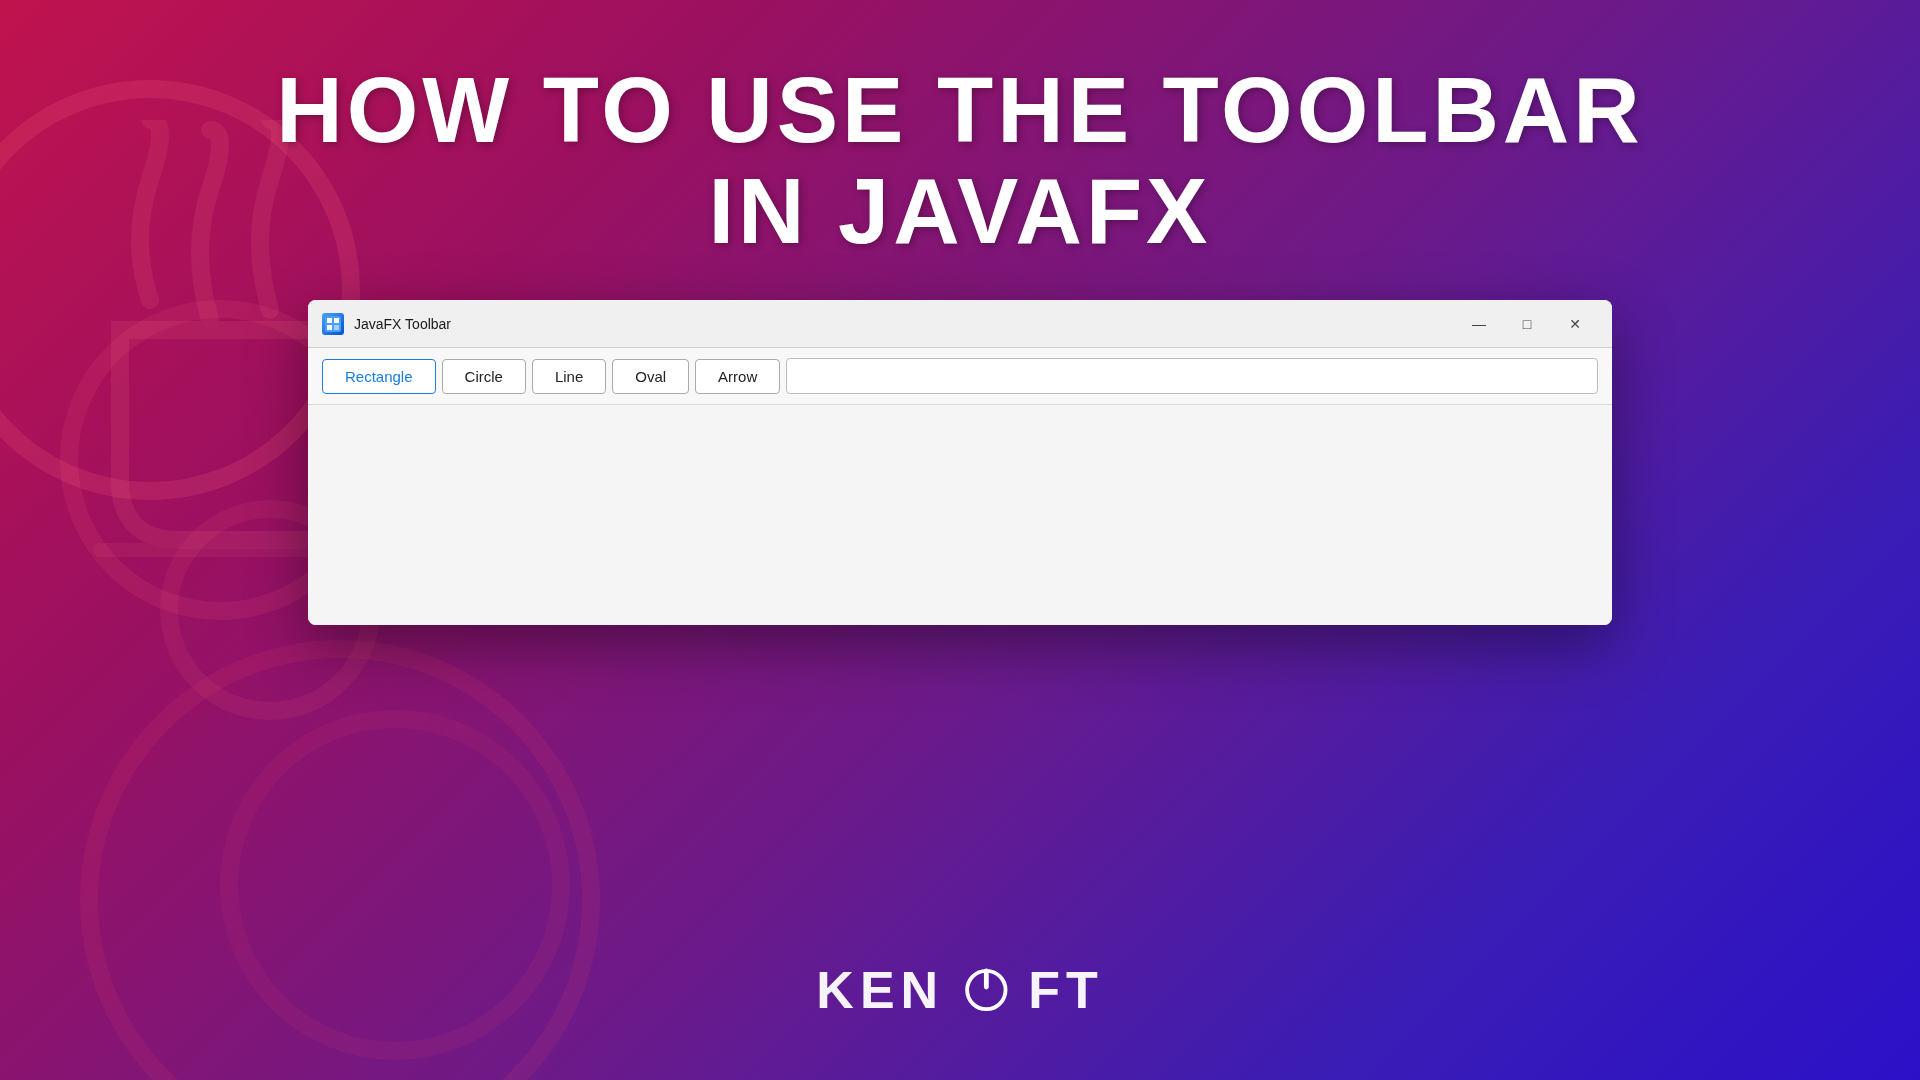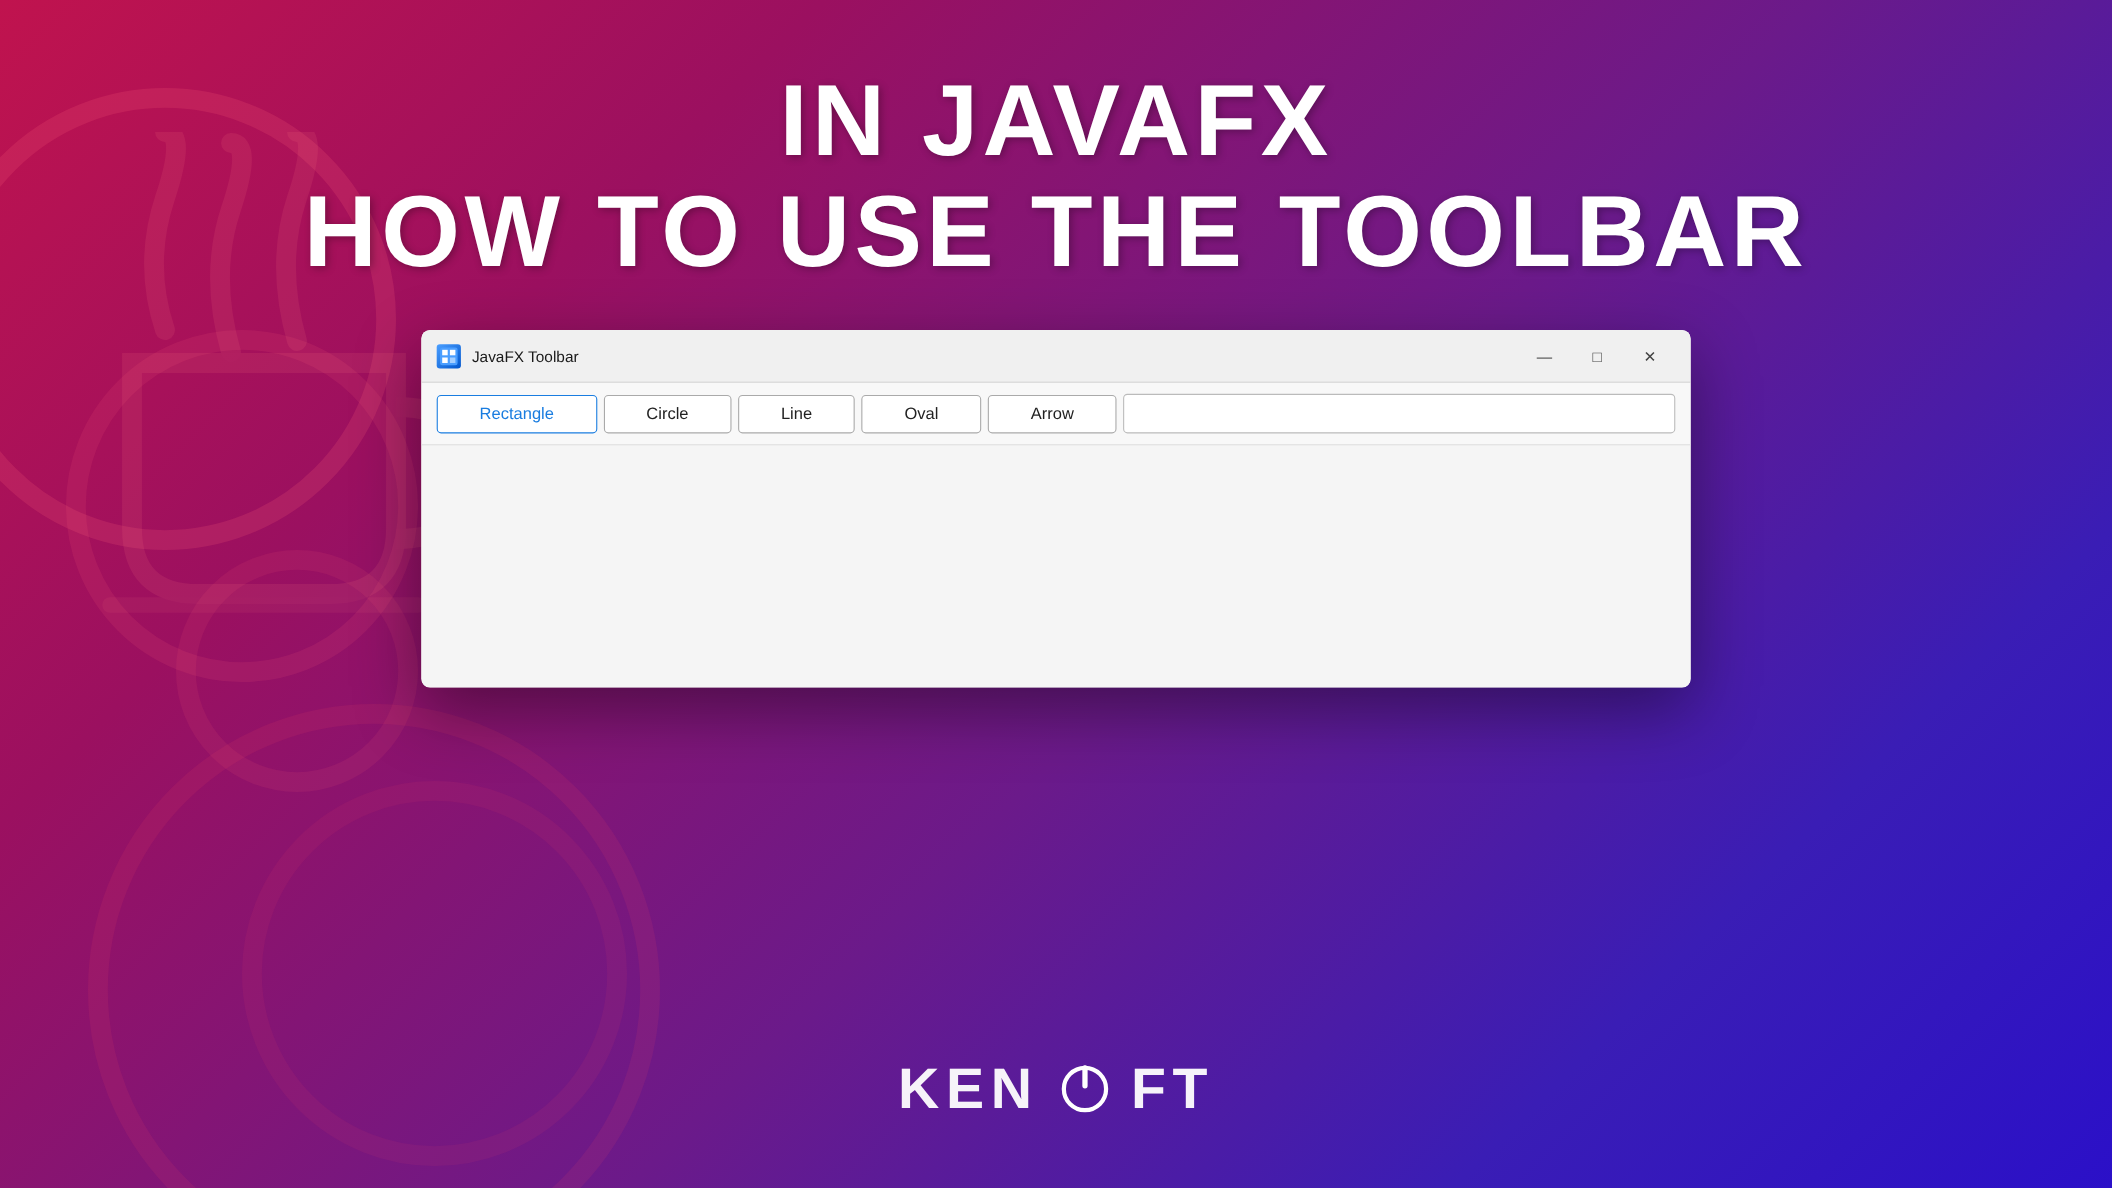--- a/index.html
+++ b/index.html
@@ -65,21 +65,21 @@
       text-shadow: 2px 2px 8px rgba(0,0,0,0.3);
       z-index: 10;
     }
 
     
     .window {
       position: absolute;
       top: 300px;
       left: 50%;
       transform: translateX(-50%);
-      width: 1154px;
+      width: 1304px;
       background: #f0f0f0;
       border-radius: 8px;
       box-shadow: 0 20px 60px rgba(0,0,0,0.4);
       overflow: hidden;
       z-index: 20;
     }
 
     .window-titlebar {
       background: #f0f0f0;
       padding: 10px 14px;
@@ -135,21 +135,21 @@
     .window-toolbar {
       background: #f8f8f8;
       padding: 10px 14px;
       display: flex;
       align-items: center;
       gap: 6px;
       border-bottom: 1px solid #d8d8d8;
     }
 
     .toolbar-btn {
-      padding: 8px 38px;
+      padding: 8px 22px;
       font-size: 15px;
       background: white;
       border: 1.5px solid #aaa;
       border-radius: 4px;
       cursor: pointer;
       color: #222;
       font-family: 'Segoe UI', Arial, sans-serif;
       transition: background 0.15s;
     }
 
@@ -222,22 +222,22 @@
   <path d="M180,190 Q160,120 180,60 Q200,0 180,0" stroke="rgba(255,130,130,0.9)" stroke-width="18" fill="none" stroke-linecap="round"></path>
 
   <path d="M30,210 L30,360 Q30,420 90,420 L210,420 Q270,420 270,360 L270,210 Z" stroke="rgba(255,130,130,0.9)" stroke-width="18" fill="none"></path>
 
   <path d="M270,250 Q340,250 340,310 Q340,370 270,370" stroke="rgba(255,130,130,0.9)" stroke-width="18" fill="none"></path>
 
   <path d="M10,430 L290,430" stroke="rgba(255,130,130,0.6)" stroke-width="14" stroke-linecap="round"></path>
 </svg>
 
 <div class="page-title">
+  <div>HOW TO USE THE TOOLBAR</div>
   <div>IN JAVAFX</div>
-  <div>HOW TO USE THE TOOLBAR</div>
 </div>
 
 <div class="window">
 
   <div class="window-titlebar">
     <div class="window-icon">
       <svg width="18" height="18" viewBox="0 0 18 18">
         <rect x="1" y="1" width="16" height="16" rx="2" fill="#4a9eff"></rect>
         <rect x="3" y="3" width="5" height="5" fill="white"></rect>
         <rect x="10" y="3" width="5" height="5" fill="white"></rect>

